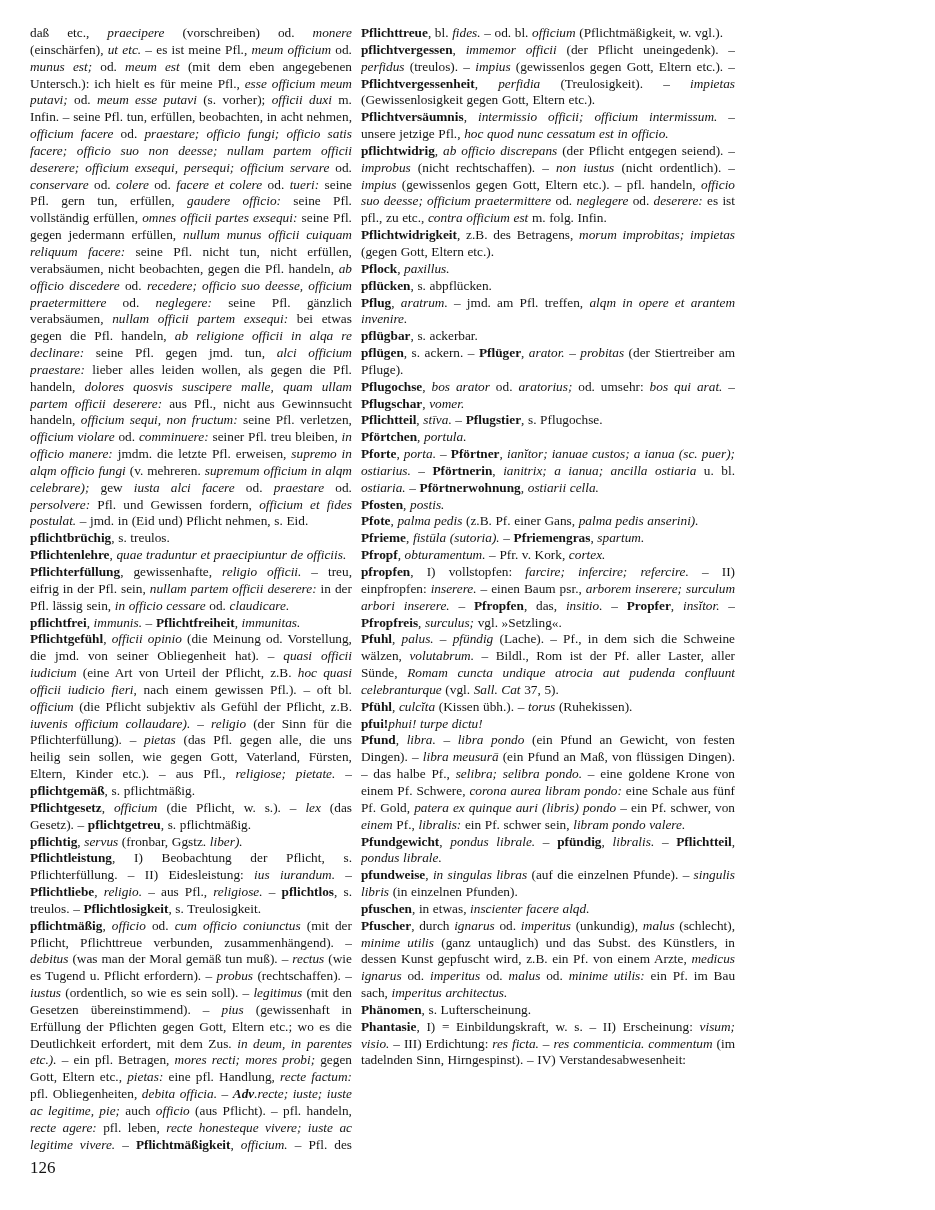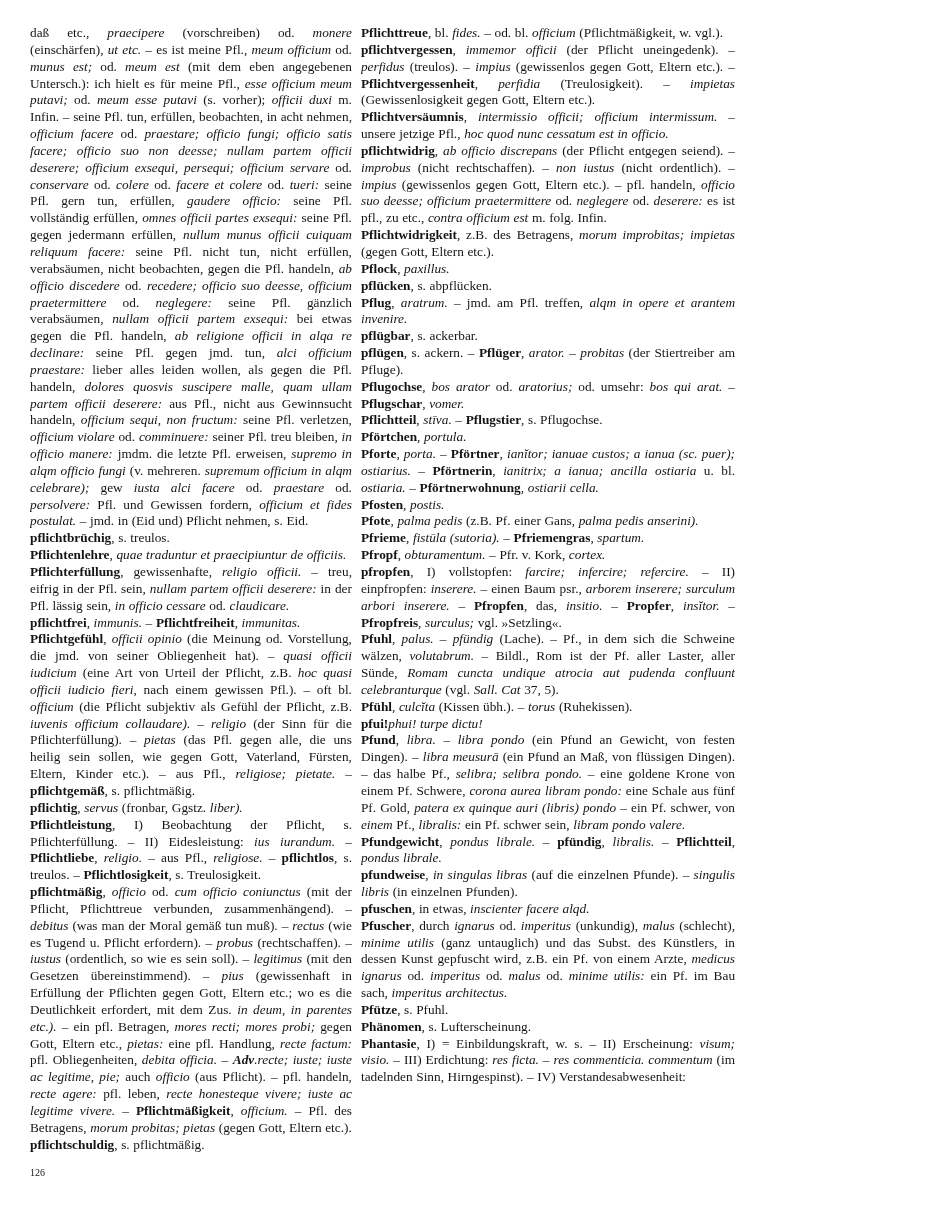--- a/index.html
+++ b/index.html
@@ -35,36 +35,37 @@
     line-height: 16.85px;
     word-spacing: 0.3px;
   }
   .b  { font-weight: bold; }
   .i  { font-style: italic; }
   .bi { font-weight: bold; font-style: italic; }
   .page-number {
     position: absolute;
     left: 30px;
     bottom: 32px;
-    font-size: 10px;
+    font-size: 17px;
     color: #141414;
   }
 </style>
 </head>
 <body>
 
 <div class="page">
   <div class="cols">
     <div class="col col-left">
         <p>daß etc., <span class="i">praecipere</span> (vorschreiben) od. <span class="i">monere</span> (einschärfen), <span class="i">ut etc.</span> – es ist meine Pfl., <span class="i">meum officium</span> od. <span class="i">munus est;</span> od. <span class="i">meum est</span> (mit dem eben angegebenen Untersch.): ich hielt es für meine Pfl., <span class="i">esse officium meum putavi;</span> od. <span class="i">meum esse putavi</span> (s. vorher); <span class="i">officii duxi</span> m. Infin. – seine Pfl. tun, erfüllen, beobachten, in acht nehmen, <span class="i">officium facere</span> od. <span class="i">praestare; officio fungi; officio satis facere; officio suo non deesse; nullam partem officii deserere; officium exsequi, persequi; officium servare</span> od. <span class="i">conservare</span> od. <span class="i">colere</span> od. <span class="i">facere et colere</span> od. <span class="i">tueri:</span> seine Pfl. gern tun, erfüllen, <span class="i">gaudere officio:</span> seine Pfl. vollständig erfüllen, <span class="i">omnes officii partes exsequi:</span> seine Pfl. gegen jedermann erfüllen, <span class="i">nullum munus officii cuiquam reliquum facere:</span> seine Pfl. nicht tun, nicht erfüllen, verabsäumen, nicht beobachten, gegen die Pfl. handeln, <span class="i">ab officio discedere</span> od. <span class="i">recedere; officio suo deesse, officium praetermittere</span> od. <span class="i">neglegere:</span> seine Pfl. gänzlich verabsäumen, <span class="i">nullam officii partem exsequi:</span> bei etwas gegen die Pfl. handeln, <span class="i">ab religione officii in alqa re declinare:</span> seine Pfl. gegen jmd. tun, <span class="i">alci officium praestare:</span> lieber alles leiden wollen, als gegen die Pfl. handeln, <span class="i">dolores quosvis suscipere malle, quam ullam partem officii deserere:</span> aus Pfl., nicht aus Gewinnsucht handeln, <span class="i">officium sequi, non fructum:</span> seine Pfl. verletzen, <span class="i">officium violare</span> od. <span class="i">comminuere:</span> seiner Pfl. treu bleiben, <span class="i">in officio manere:</span> jmdm. die letzte Pfl. erweisen, <span class="i">supremo in alqm officio fungi</span> (v. mehreren. <span class="i">supremum officium in alqm celebrare);</span> gew <span class="i">iusta alci facere</span> od. <span class="i">praestare</span> od. <span class="i">persolvere:</span> Pfl. und Gewissen fordern, <span class="i">officium et fides postulat.</span> – jmd. in (Eid und) Pflicht nehmen, s. Eid.</p>
         <p><span class="b">pflichtbrüchig</span>, s. treulos.</p>
         <p><span class="b">Pflichtenlehre</span>, <span class="i">quae traduntur et praecipiuntur de officiis.</span></p>
         <p><span class="b">Pflichterfüllung</span>, gewissenhafte, <span class="i">religio officii.</span> – treu, eifrig in der Pfl. sein, <span class="i">nullam partem officii deserere:</span> in der Pfl. lässig sein, <span class="i">in officio cessare</span> od. <span class="i">claudicare.</span></p>
         <p><span class="b">pflichtfrei</span>, <span class="i">immunis.</span> – <span class="b">Pflichtfreiheit</span>, <span class="i">immunitas.</span></p>
         <p><span class="b">Pflichtgefühl</span>, <span class="i">officii opinio</span> (die Meinung od. Vorstellung, die jmd. von seiner Obliegenheit hat). – <span class="i">quasi officii iudicium</span> (eine Art von Urteil der Pflicht, z.B. <span class="i">hoc quasi officii iudicio fieri</span>, nach einem gewissen Pfl.). – oft bl. <span class="i">officium</span> (die Pflicht subjektiv als Gefühl der Pflicht, z.B. <span class="i">iuvenis officium collaudare).</span> – <span class="i">religio</span> (der Sinn für die Pflichterfüllung). – <span class="i">pietas</span> (das Pfl. gegen alle, die uns heilig sein sollen, wie gegen Gott, Vaterland, Fürsten, Eltern, Kinder etc.). – aus Pfl., <span class="i">religiose; pietate.</span> – <span class="b">pflichtgemäß</span>, s. pflichtmäßig.</p>
+        <p><span class="b">Pflichtgesetz</span>, <span class="i">officium</span> (die Pflicht, w. s.). – <span class="i">lex</span> (das Gesetz). – <span class="b">pflichtgetreu</span>, s. pflichtmäßig.</p>
         <p><span class="b">pflichtig</span>, <span class="i">servus</span> (fronbar, Ggstz. <span class="i">liber).</span></p>
         <p><span class="b">Pflichtleistung</span>, I) Beobachtung der Pflicht, s. Pflichterfüllung. – II) Eidesleistung: <span class="i">ius iurandum.</span> – <span class="b">Pflichtliebe</span>, <span class="i">religio.</span> – aus Pfl., <span class="i">religiose.</span> – <span class="b">pflichtlos</span>, s. treulos. – <span class="b">Pflichtlosigkeit</span>, s. Treulosigkeit.</p>
         <p><span class="b">pflichtmäßig</span>, <span class="i">officio</span> od. <span class="i">cum officio coniunctus</span> (mit der Pflicht, Pflichttreue verbunden, zusammenhängend). – <span class="i">debitus</span> (was man der Moral gemäß tun muß). – <span class="i">rectus</span> (wie es Tugend u. Pflicht erfordern). – <span class="i">probus</span> (rechtschaffen). – <span class="i">iustus</span> (ordentlich, so wie es sein soll). – <span class="i">legitimus</span> (mit den Gesetzen übereinstimmend). – <span class="i">pius</span> (gewissenhaft in Erfüllung der Pflichten gegen Gott, Eltern etc.; wo es die Deutlichkeit erfordert, mit dem Zus. <span class="i">in deum, in parentes etc.).</span> – ein pfl. Betragen, <span class="i">mores recti; mores probi;</span> gegen Gott, Eltern etc., <span class="i">pietas:</span> eine pfl. Handlung, <span class="i">recte factum:</span> pfl. Obliegenheiten, <span class="i">debita officia.</span> – <span class="bi">Adv</span><span class="i">.recte; iuste; iuste ac legitime, pie;</span> auch <span class="i">officio</span> (aus Pflicht). – pfl. handeln, <span class="i">recte agere:</span> pfl. leben, <span class="i">recte honesteque vivere; iuste ac legitime vivere.</span> – <span class="b">Pflichtmäßigkeit</span>, <span class="i">officium.</span> – Pfl. des Betragens, <span class="i">morum probitas; pietas</span> (gegen Gott, Eltern etc.).</p>
         <p><span class="b">pflichtschuldig</span>, s. pflichtmäßig.</p>
         <p><span class="b">Pflichtteil</span>, <span class="i">portio legitima (ICt.).</span> – als Viertel der Erbschaft, <span class="i">quarta pars.</span> – jmd. auf den Pfl. setzen, <span class="i">alqm ex parte quarta scribere heredem.</span> – <span class="b">pflichttreu</span>, <span class="i">officii diligens.</span></p>
       </div>
     <div class="col col-right">
         <p><span class="b">Pflichttreue</span>, bl. <span class="i">fides.</span> – od. bl. <span class="i">officium</span> (Pflichtmäßigkeit, w. vgl.).</p>
         <p><span class="b">pflichtvergessen</span>, <span class="i">immemor officii</span> (der Pflicht uneingedenk). – <span class="i">perfidus</span> (treulos). – <span class="i">impius</span> (gewissenlos gegen Gott, Eltern etc.). – <span class="b">Pflichtvergessenheit</span>, <span class="i">perfidia</span> (Treulosigkeit). – <span class="i">impietas</span> (Gewissenlosigkeit gegen Gott, Eltern etc.).</p>
         <p><span class="b">Pflichtversäumnis</span>, <span class="i">intermissio officii; officium intermissum.</span> – unsere jetzige Pfl., <span class="i">hoc quod nunc cessatum est in officio.</span></p>
@@ -85,19 +86,18 @@
         <p><span class="b">Pfropf</span>, <span class="i">obturamentum.</span> – Pfr. v. Kork, <span class="i">cortex.</span></p>
         <p><span class="b">pfropfen</span>, I) vollstopfen: <span class="i">farcire; infercire; refercire.</span> – II) einpfropfen: <span class="i">inserere.</span> – einen Baum psr., <span class="i">arborem inserere; surculum arbori inserere.</span> – <span class="b">Pfropfen</span>, das, <span class="i">insitio.</span> – <span class="b">Propfer</span>, <span class="i">insĭtor.</span> – <span class="b">Pfropfreis</span>, <span class="i">surculus;</span> vgl. »Setzling«.</p>
         <p><span class="b">Pfuhl</span>, <span class="i">palus.</span> – <span class="i">pfündig</span> (Lache). – Pf., in dem sich die Schweine wälzen, <span class="i">volutabrum.</span> – Bildl., Rom ist der Pf. aller Laster, aller Sünde, <span class="i">Romam cuncta undique atrocia aut pudenda confluunt celebranturque</span> (vgl. <span class="i">Sall. Cat</span> 37, 5).</p>
         <p><span class="b">Pfühl</span>, <span class="i">culcĭta</span> (Kissen übh.). – <span class="i">torus</span> (Ruhekissen).</p>
         <p><span class="b">pfui!</span><span class="i">phui! turpe dictu!</span></p>
         <p><span class="b">Pfund</span>, <span class="i">libra.</span> – <span class="i">libra pondo</span> (ein Pfund an Gewicht, von festen Dingen). – <span class="i">libra meusurā</span> (ein Pfund an Maß, von flüssigen Dingen). – das halbe Pf., <span class="i">selibra; selibra pondo.</span> – eine goldene Krone von einem Pf. Schwere, <span class="i">corona aurea libram pondo:</span> eine Schale aus fünf Pf. Gold, <span class="i">patera ex quinque auri (libris) pondo</span> – ein Pf. schwer, von <span class="i">einem</span> Pf., <span class="i">libralis:</span> ein Pf. schwer sein, <span class="i">libram pondo valere.</span></p>
         <p><span class="b">Pfundgewicht</span>, <span class="i">pondus librale.</span> – <span class="b">pfündig</span>, <span class="i">libralis.</span> – <span class="b">Pflichtteil</span>, <span class="i">pondus librale.</span></p>
         <p><span class="b">pfundweise</span>, <span class="i">in singulas libras</span> (auf die einzelnen Pfunde). – <span class="i">singulis libris</span> (in einzelnen Pfunden).</p>
         <p><span class="b">pfuschen</span>, in etwas, <span class="i">inscienter facere alqd.</span></p>
         <p><span class="b">Pfuscher</span>, durch <span class="i">ignarus</span> od. <span class="i">imperitus</span> (unkundig), <span class="i">malus</span> (schlecht), <span class="i">minime utilis</span> (ganz untauglich) und das Subst. des Künstlers, in dessen Kunst gepfuscht wird, z.B. ein Pf. von einem Arzte, <span class="i">medicus ignarus</span> od. <span class="i">imperitus</span> od. <span class="i">malus</span> od. <span class="i">minime utilis:</span> ein Pf. im Bau sach, <span class="i">imperitus architectus.</span></p>
-        <p><span class="b">Pfütze</span>, s. Pfuhl.</p>
         <p><span class="b">Phänomen</span>, s. Lufterscheinung.</p>
         <p><span class="b">Phantasie</span>, I) = Einbildungskraft, w. s. – II) Erscheinung: <span class="i">visum; visio.</span> – III) Erdichtung: <span class="i">res ficta.</span> – <span class="i">res commenticia. commentum</span> (im tadelnden Sinn, Hirngespinst). – IV) Verstandesabwesenheit:</p>
       </div>
   </div>
   <div class="page-number">126</div>
 </div>
 
 </body></html>

